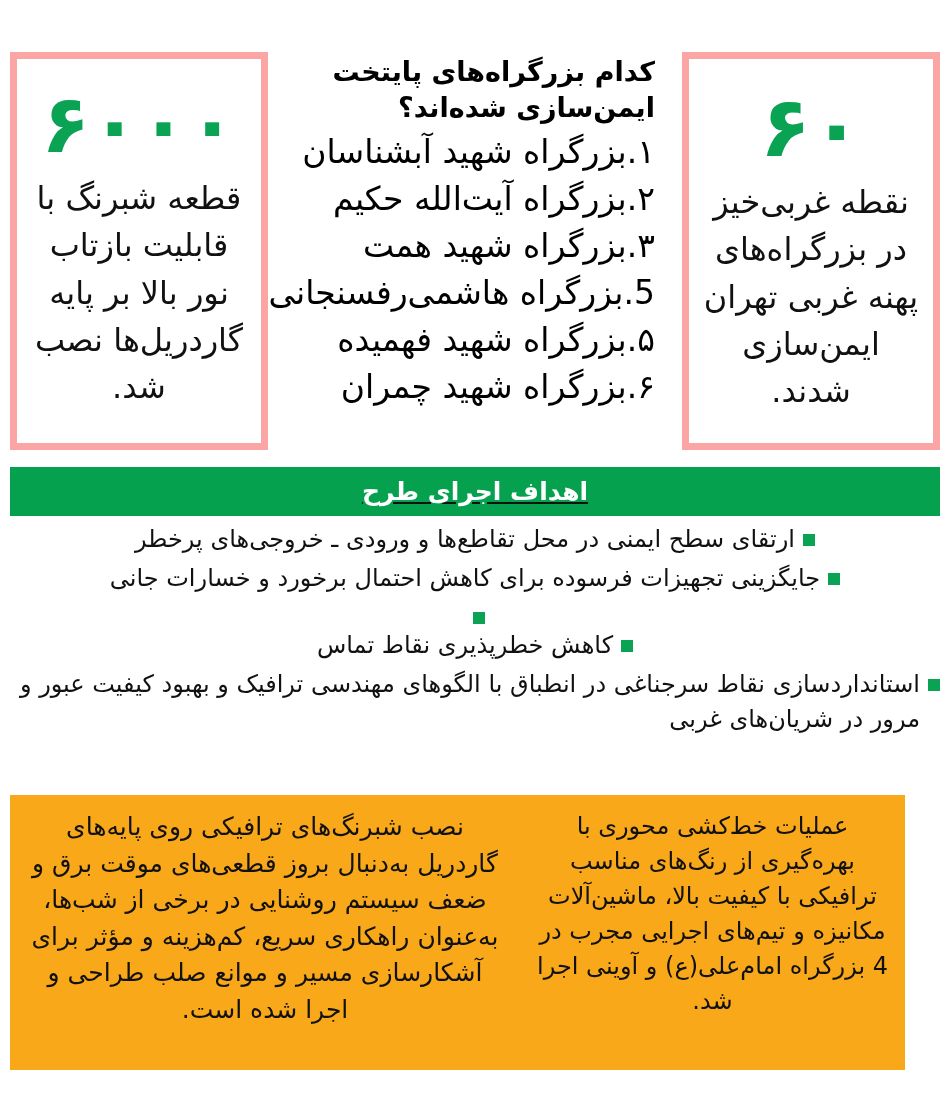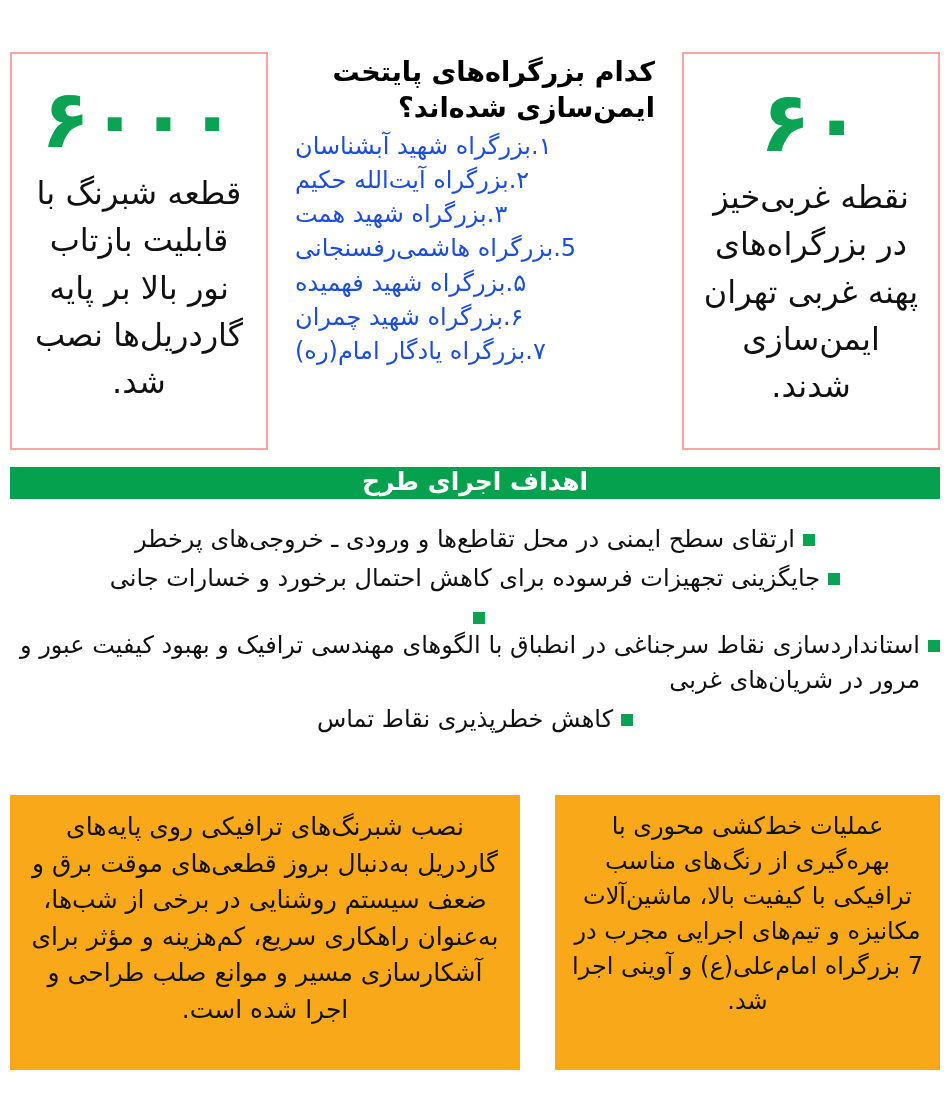--- a/index.html
+++ b/index.html
@@ -34,21 +34,21 @@
     display: flex;
     flex-direction: row-reverse;
     justify-content: space-between;
     align-items: flex-start;
   }
 
   .stat-card {
     width: 258px;
     height: 398px;
     box-sizing: border-box;
-    border: 2px solid #fca5a5;
+    border: 7px solid #fca5a5;
     background: #ffffff;
     display: flex;
     flex-direction: column;
     align-items: center;
     justify-content: flex-start;
     padding: 26px 14px 10px 14px;
   }
 
   .stat-number {
     color: #0aa353;
@@ -93,39 +93,40 @@
   }
 
   .mid-list {
     list-style: none;
     margin: 0;
     padding: 0;
     width: 100%;
     direction: rtl;
   }
   .mid-list li {
-    font-size: 24px;
+    font-size: 33px;
     line-height: 1.42;
-    text-align: left;
-    color: #1d4ed8;
+    text-align: right;
+    color: #000000;
     font-weight: 500;
     white-space: nowrap;
   }
 
   
   .banner {
     position: absolute;
     top: 467px;
     right: 10px;
     left: 10px;
-    height: 32px;
+    height: 49px;
     background: #06a14e;
     display: flex;
-    align-items: flex-start;
+    align-items: center;
     justify-content: center;
+    text-decoration: underline;
   }
   .banner-title {
     color: #ffffff;
     font-size: 25px;
     font-weight: 700;
     letter-spacing: 0.5px;
     direction: rtl;
   }
 
   
@@ -162,21 +163,20 @@
 
   
   .orange-row {
     position: absolute;
     top: 795px;
     right: 10px;
     left: 10px;
     height: 275px;
     display: flex;
     flex-direction: row-reverse;
-    justify-content: space-between;
   }
   .orange-box {
     background: #f9a81a;
     box-sizing: border-box;
     padding: 14px 16px;
     display: flex;
     align-items: flex-start;
     justify-content: center;
   }
   .orange-box.right { width: 510px; }
@@ -206,21 +206,20 @@
 
     <div class="mid-col">
       <div class="mid-title">کدام بزرگراه‌های پایتخت ایمن‌سازی شده‌اند؟</div>
       <ul class="mid-list">
         <li>۱.بزرگراه شهید آبشناسان</li>
         <li>۲.بزرگراه آیت‌الله حکیم</li>
         <li>۳.بزرگراه شهید همت</li>
         <li>5.بزرگراه هاشمی‌رفسنجانی</li>
         <li>۵.بزرگراه شهید فهمیده</li>
         <li>۶.بزرگراه شهید چمران</li>
-        <li>۷.بزرگراه یادگار امام(ره)</li>
       </ul>
     </div>
 
     <div class="stat-card">
       <div class="stat-number">۶۰</div>
       <div class="stat-caption">نقطه غربی‌خیز در بزرگراه‌های پهنه غربی تهران ایمن‌سازی شدند.</div>
     </div>
 
   </div>
 
@@ -239,32 +238,32 @@
       <span class="bullet"></span>
       <span class="goal-text">جایگزینی تجهیزات فرسوده برای کاهش احتمال برخورد و خسارات جانی</span>
     </div>
 
     <div class="goal-item">
       <span class="bullet"></span>
     </div>
 
     <div class="goal-item">
       <span class="bullet"></span>
+      <span class="goal-text">کاهش خطرپذیری نقاط تماس</span>
+    </div>
+
+    <div class="goal-item">
+      <span class="bullet"></span>
       <span class="goal-text">استانداردسازی نقاط سرجناغی در انطباق با الگوهای مهندسی ترافیک و بهبود کیفیت عبور و مرور در شریان‌های غربی</span>
-    </div>
-
-    <div class="goal-item">
-      <span class="bullet"></span>
-      <span class="goal-text">کاهش خطرپذیری نقاط تماس</span>
     </div>
 
   </div>
 
   <div class="orange-row">
     <div class="orange-box right">
       <div class="orange-text">نصب شبرنگ‌های ترافیکی روی پایه‌های گاردریل به‌دنبال بروز قطعی‌های موقت برق و ضعف سیستم روشنایی در برخی از شب‌ها، به‌عنوان راهکاری سریع، کم‌هزینه و مؤثر برای آشکارسازی مسیر و موانع صلب طراحی و اجرا شده است.</div>
     </div>
     <div class="orange-box left">
-      <div class="orange-text">عملیات خط‌کشی محوری با بهره‌گیری از رنگ‌های مناسب ترافیکی با کیفیت بالا، ماشین‌آلات مکانیزه و تیم‌های اجرایی مجرب در 7 بزرگراه امام‌علی(ع) و آوینی اجرا شد.</div>
+      <div class="orange-text">عملیات خط‌کشی محوری با بهره‌گیری از رنگ‌های مناسب ترافیکی با کیفیت بالا، ماشین‌آلات مکانیزه و تیم‌های اجرایی مجرب در 4 بزرگراه امام‌علی(ع) و آوینی اجرا شد.</div>
     </div>
   </div>
 
 </div>
 
 </body></html>

